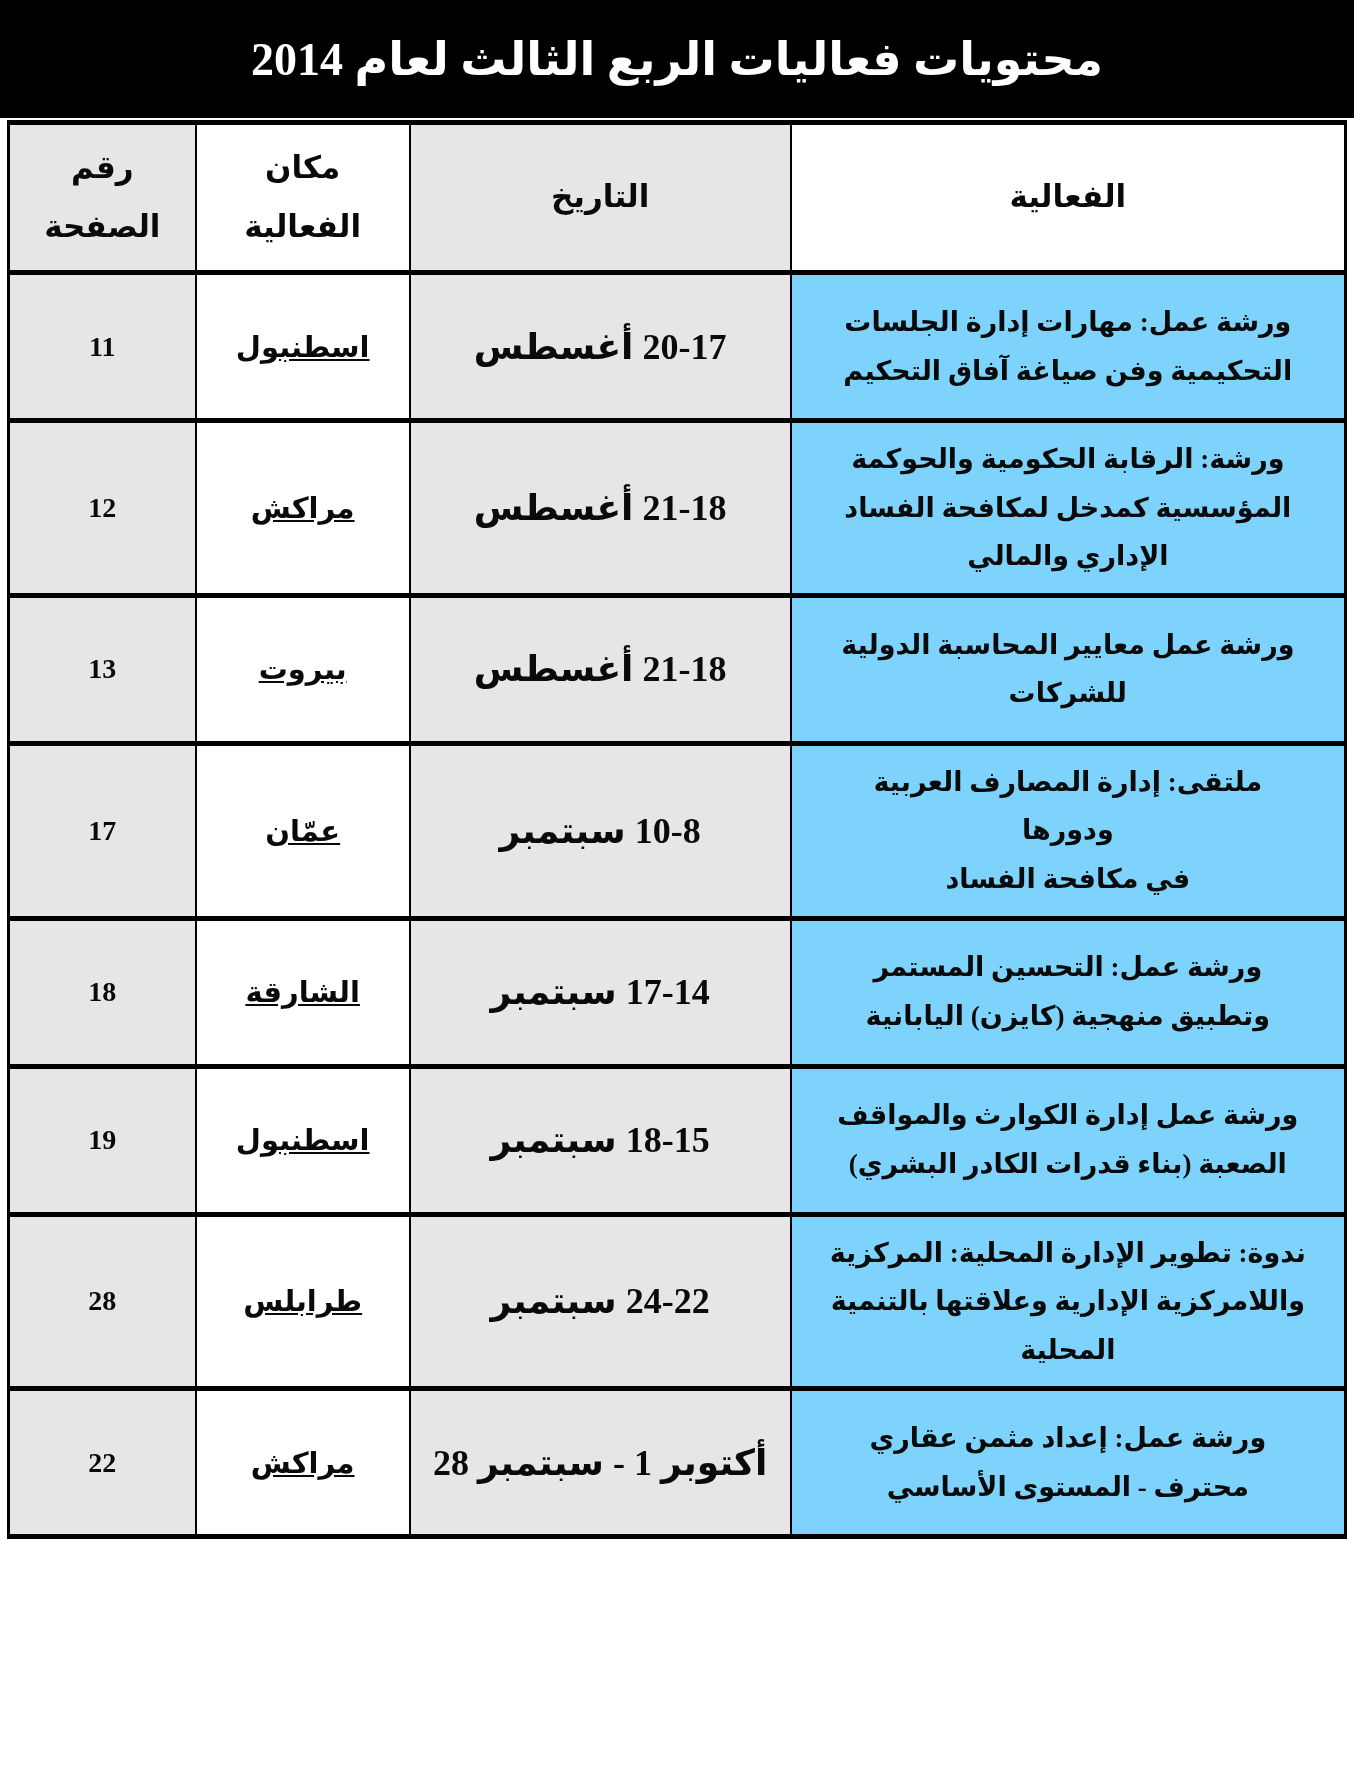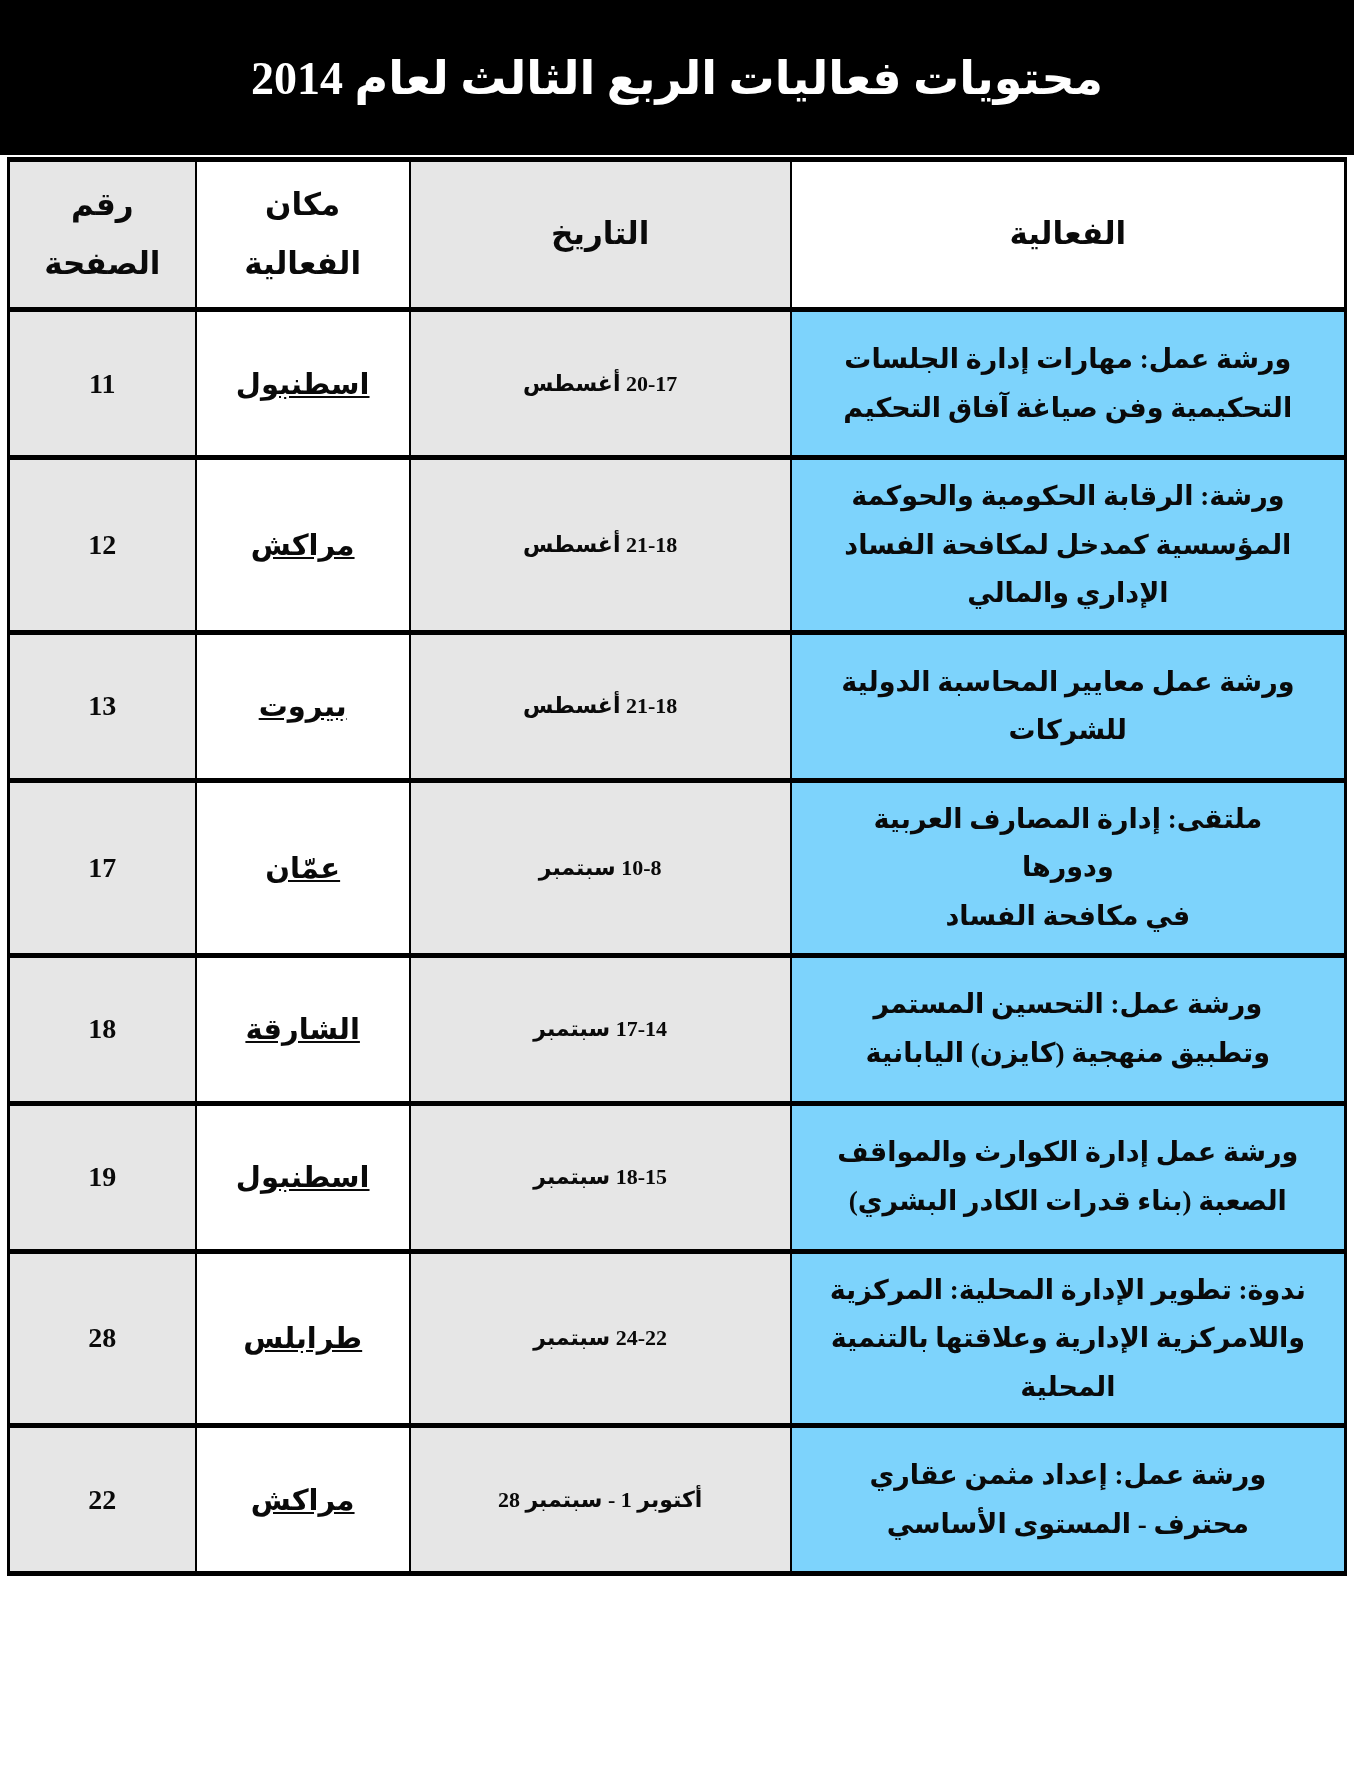--- a/index.html
+++ b/index.html
@@ -7,21 +7,21 @@
   html, body {
     width: 1354px;
     background: #ffffff;
     font-family: "Liberation Serif", "DejaVu Sans", serif;
   }
   body { min-height: 1775px; }
 
   
   .banner {
     width: 100%;
-    height: 155px;
+    height: 118px;
     background: #000000;
     display: flex;
     align-items: center;
     justify-content: center;
   }
   .banner h1 {
     color: #ffffff;
     font-size: 46px;
     font-weight: 700;
     letter-spacing: 0.5px;
@@ -62,21 +62,21 @@
   tbody td { height: 148px; }
 
   .shaded { background: #e6e6e6; }
 
   td.cell-event {
     font-size: 27px;
     line-height: 1.8;
     background: #7dd3fc;
   }
   td.cell-date {
-    font-size: 22px;
+    font-size: 36px;
   }
   td.cell-location {
     font-size: 29px;
     background: #ffffff;
     text-decoration: underline;
   }
   td.cell-page {
     font-size: 28px;
   }
 </style>

